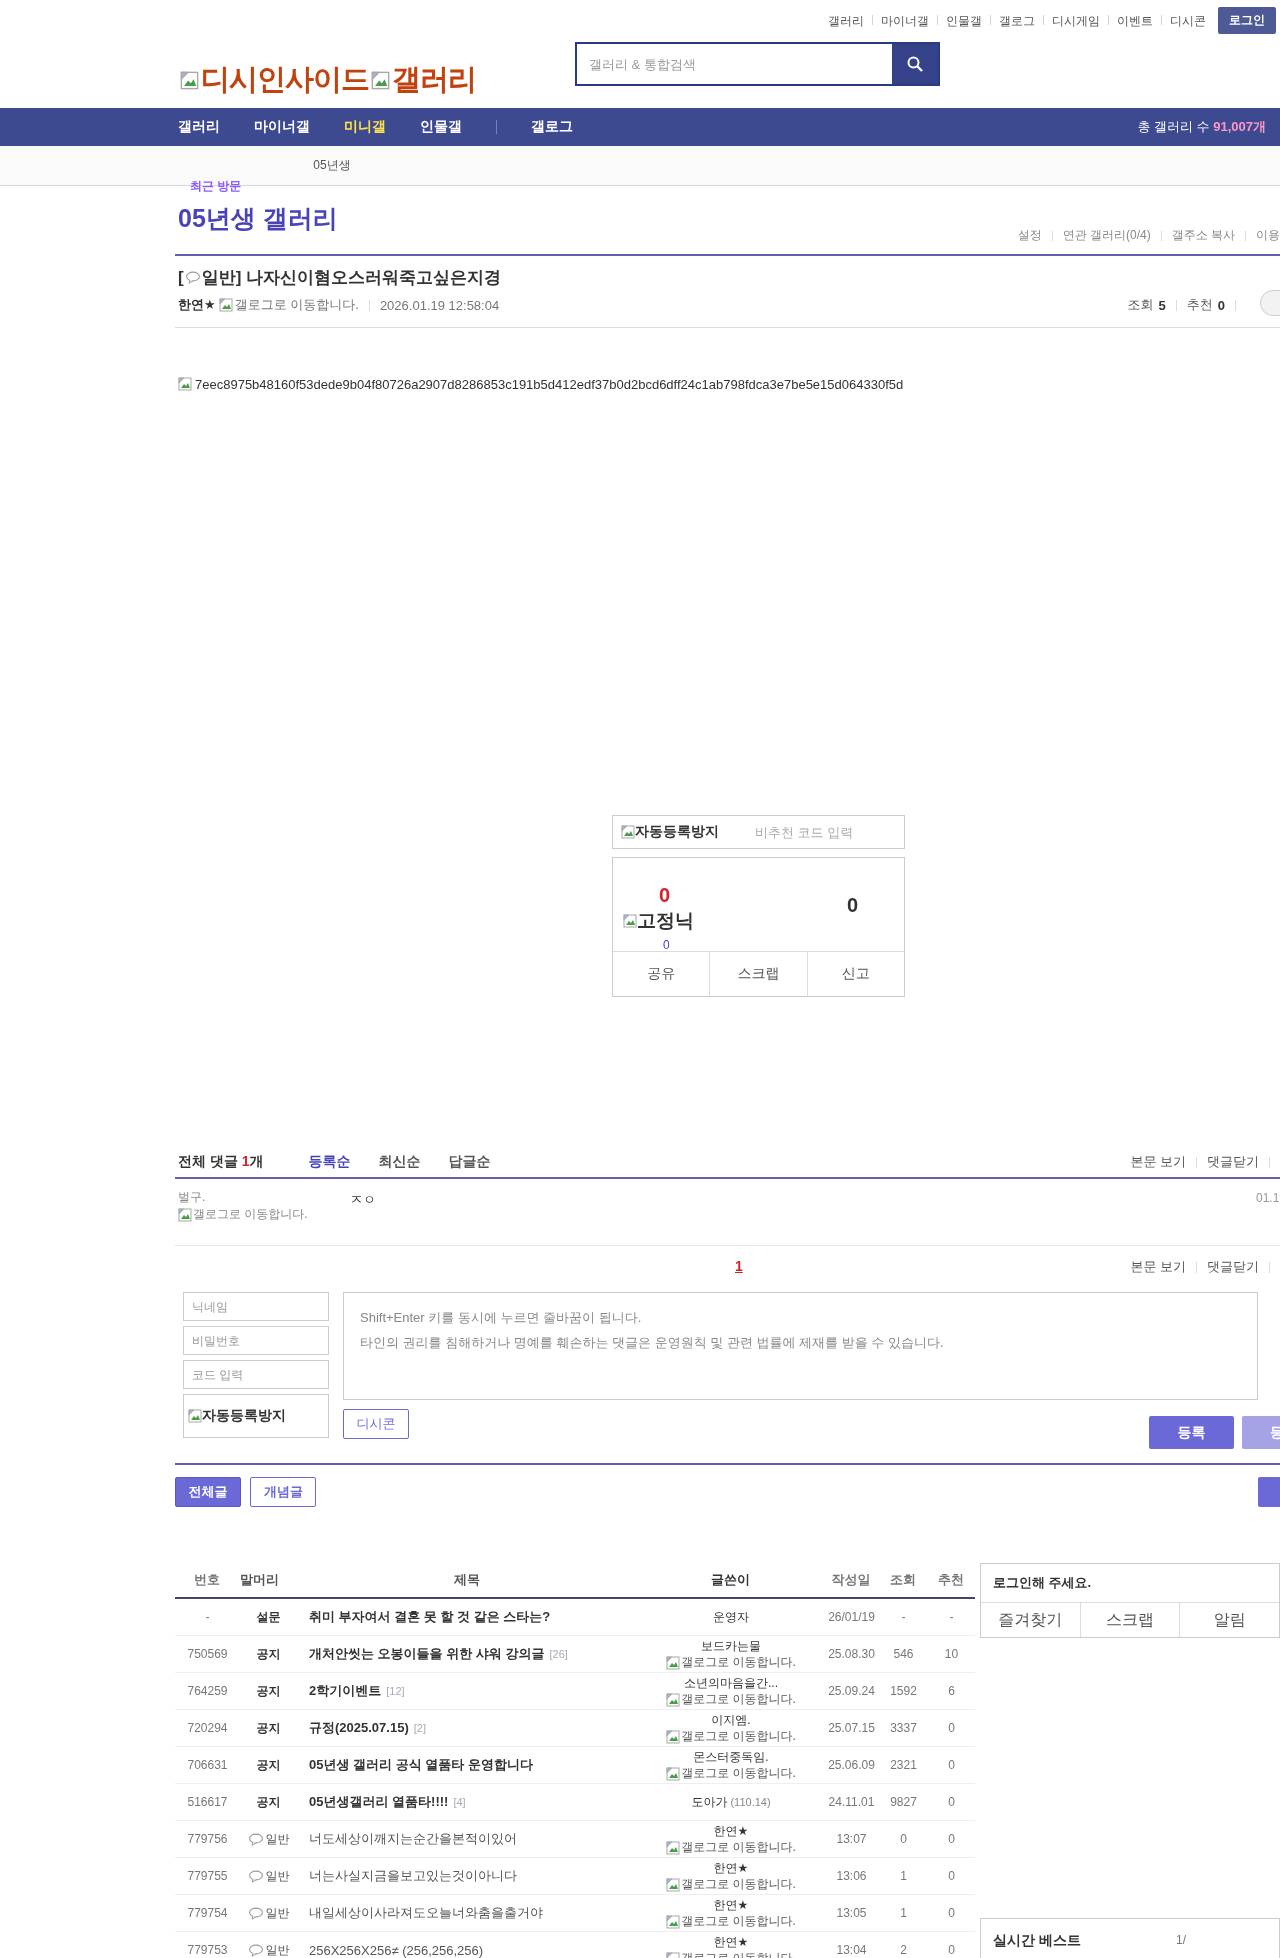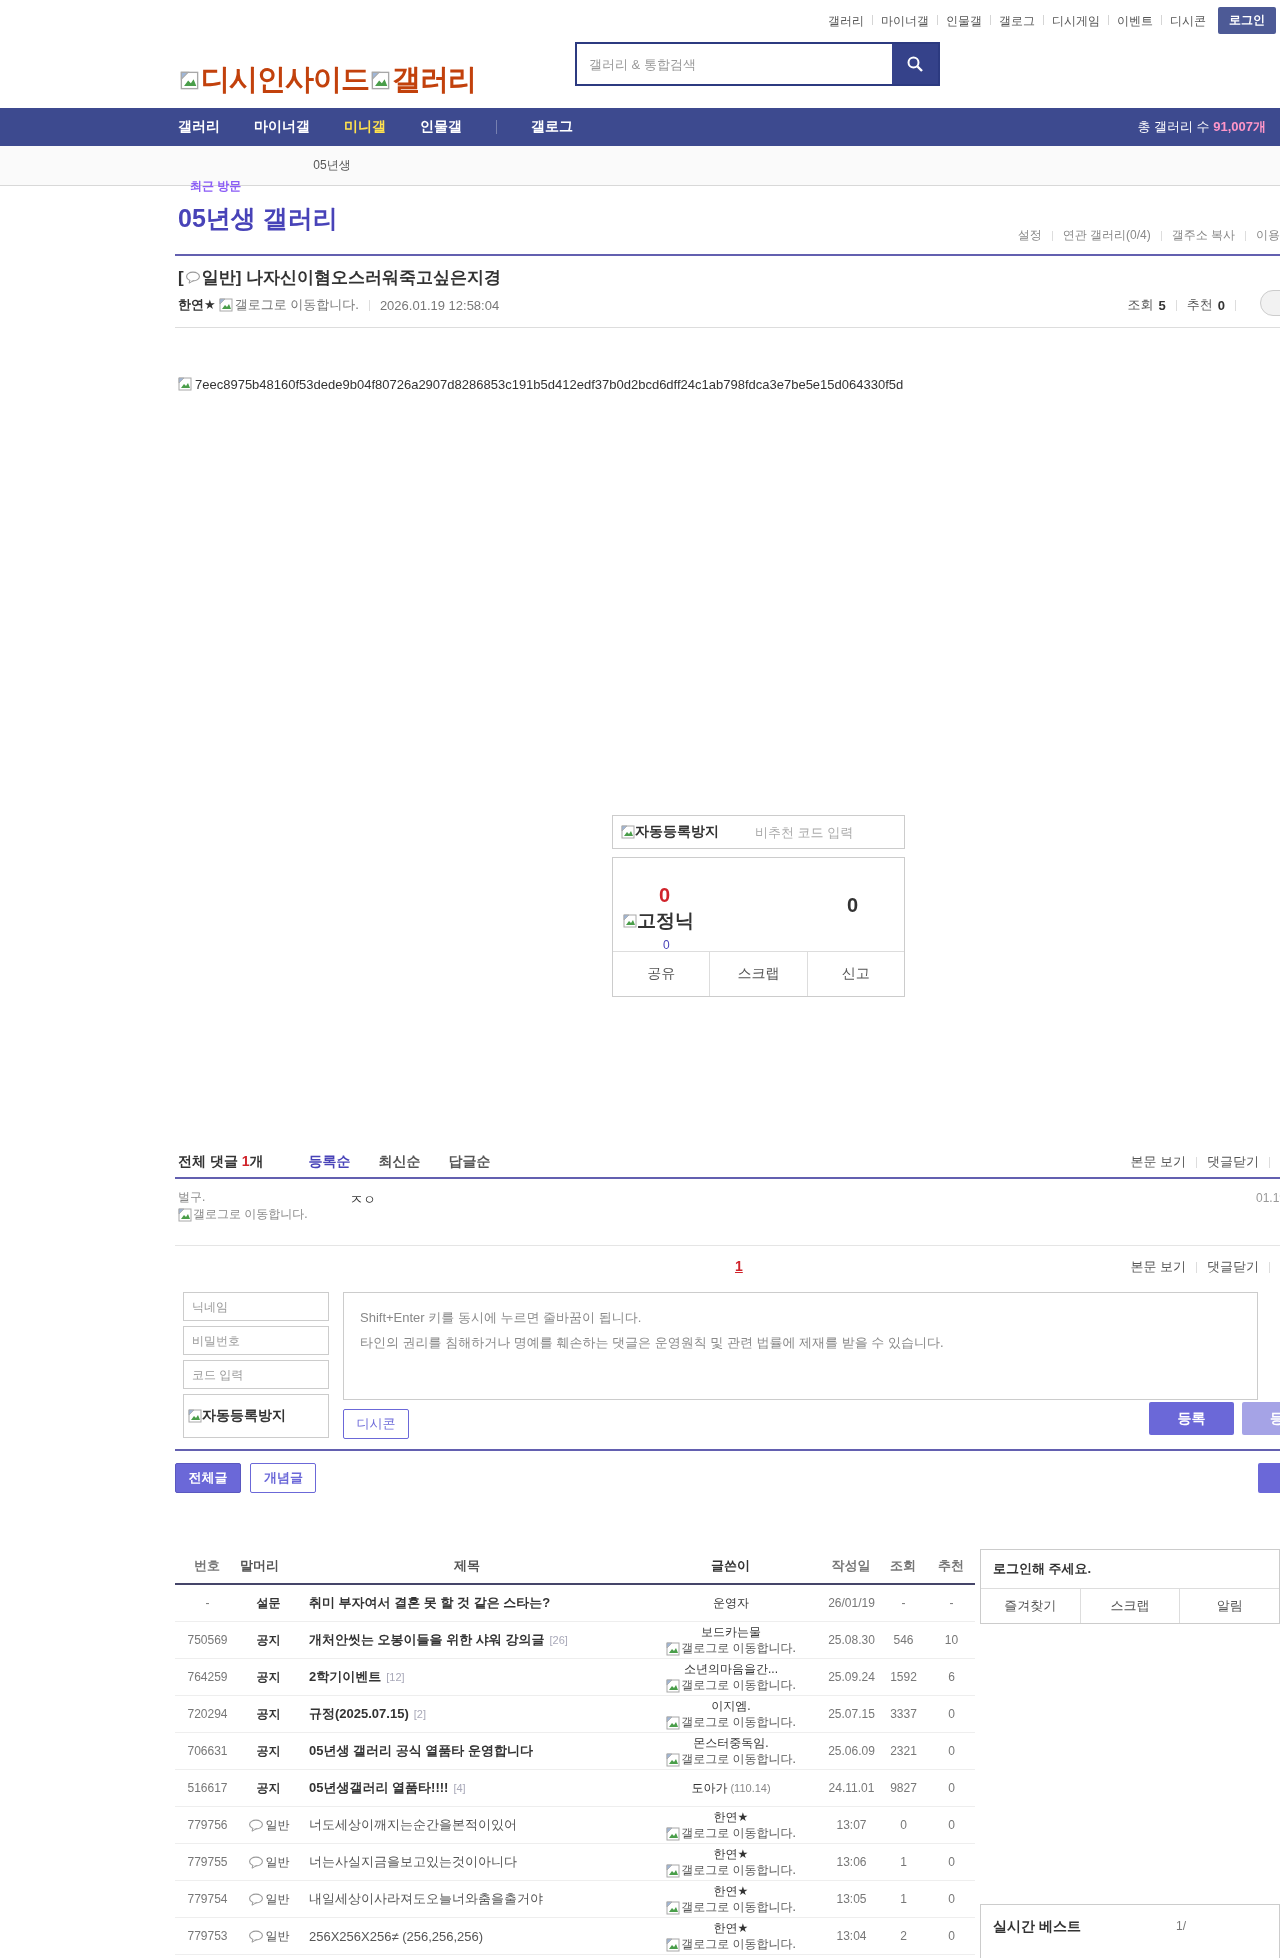--- a/index.html
+++ b/index.html
@@ -95,21 +95,21 @@
   .ci-author{position:absolute;left:3px;top:10px;width:140px;font-size:12px;color:#888;line-height:17px;}
   .ci-author .nm{cursor:pointer;}
   .ci-author .broken-ic{margin-right:1px;}
   .ci-text{margin-left:175px;padding-top:4px;font-size:13px;color:#333;}
   .ci-time{position:absolute;right:-6px;top:12px;font-size:12px;color:#999;white-space:nowrap;}
   .c-paging{position:relative;height:42px;}
   .c-page{position:absolute;left:560px;top:12px;font-size:14px;font-weight:bold;color:#d0232b;text-decoration:underline;cursor:pointer;}
   .c-links2{position:absolute;right:0;top:12px;display:flex;align-items:center;font-size:13px;color:#555;}
 
   
-  .form-wrap{margin-left:175px;width:1105px;border-bottom:2px solid #6360b0;padding:4px 0 10px 8px;
+  .form-wrap{margin-left:175px;width:1105px;border-bottom:2px solid #6360b0;padding:4px 0 24px 8px;
     position:relative;box-sizing:border-box;display:flex;}
   .f-left{width:146px;display:flex;flex-direction:column;}
   .f-left input{height:29px;border:1px solid #ccc;margin-bottom:5px;padding:0 8px;font-size:12px;box-sizing:border-box;
     font-family:"Liberation Sans","DejaVu Sans",sans-serif;}
   .f-left input::placeholder{color:#999;}
   .f-captcha{height:44px;border:1px solid #ccc;display:flex;align-items:center;padding-left:4px;
     font-size:14px;font-weight:bold;color:#333;box-sizing:border-box;}
   .f-right{margin-left:14px;width:915px;}
   .notice-box{height:108px;border:1px solid #ccc;padding:12px 16px;font-size:13px;color:#888;line-height:25px;box-sizing:border-box;cursor:text;}
   .dccon-btn{margin-top:9px;width:66px;height:30px;border:1px solid #6b68d8;color:#6b68d8;background:#fff;
@@ -147,21 +147,21 @@
   .col-author .broken-ic{margin-right:1px;}
   .col-date{width:54px;text-align:center;color:#777;}
   .col-views{width:48px;text-align:center;color:#777;}
   .col-recs{width:46px;text-align:center;color:#777;}
 
   
   .sidebar{flex:0 0 300px;margin-left:5px;position:relative;}
   .login-box{border:1px solid #ccc;box-sizing:border-box;}
   .lb-title{padding:10px 12px;font-size:13px;font-weight:bold;color:#333;}
   .lb-tabs{display:flex;height:34px;border-top:1px solid #ddd;}
-  .lb-tab{flex:1;display:flex;align-items:center;justify-content:center;font-size:13px;color:#555;cursor:pointer;}
+  .lb-tab{flex:1;display:flex;align-items:center;justify-content:center;font-size:16px;color:#555;cursor:pointer;}
   .lb-tab + .lb-tab{border-left:1px solid #ddd;}
   .best-box{position:absolute;top:355px;left:0;width:300px;height:70px;border:1px solid #ccc;box-sizing:border-box;padding:12px;}
   .bb-title{font-size:14px;font-weight:bold;color:#333;}
   .bb-page{position:absolute;left:195px;top:14px;font-size:12px;color:#777;}
 </style>
 </head>
 <body>
 
 <div class="topbar">
   <span id="topbar-links"><span class="tb-link">갤러리</span><span class="tb-sep"></span><span class="tb-link">마이너갤</span><span class="tb-sep"></span><span class="tb-link">인물갤</span><span class="tb-sep"></span><span class="tb-link">갤로그</span><span class="tb-sep"></span><span class="tb-link">디시게임</span><span class="tb-sep"></span><span class="tb-link">이벤트</span><span class="tb-sep"></span><span class="tb-link">디시콘</span></span>

